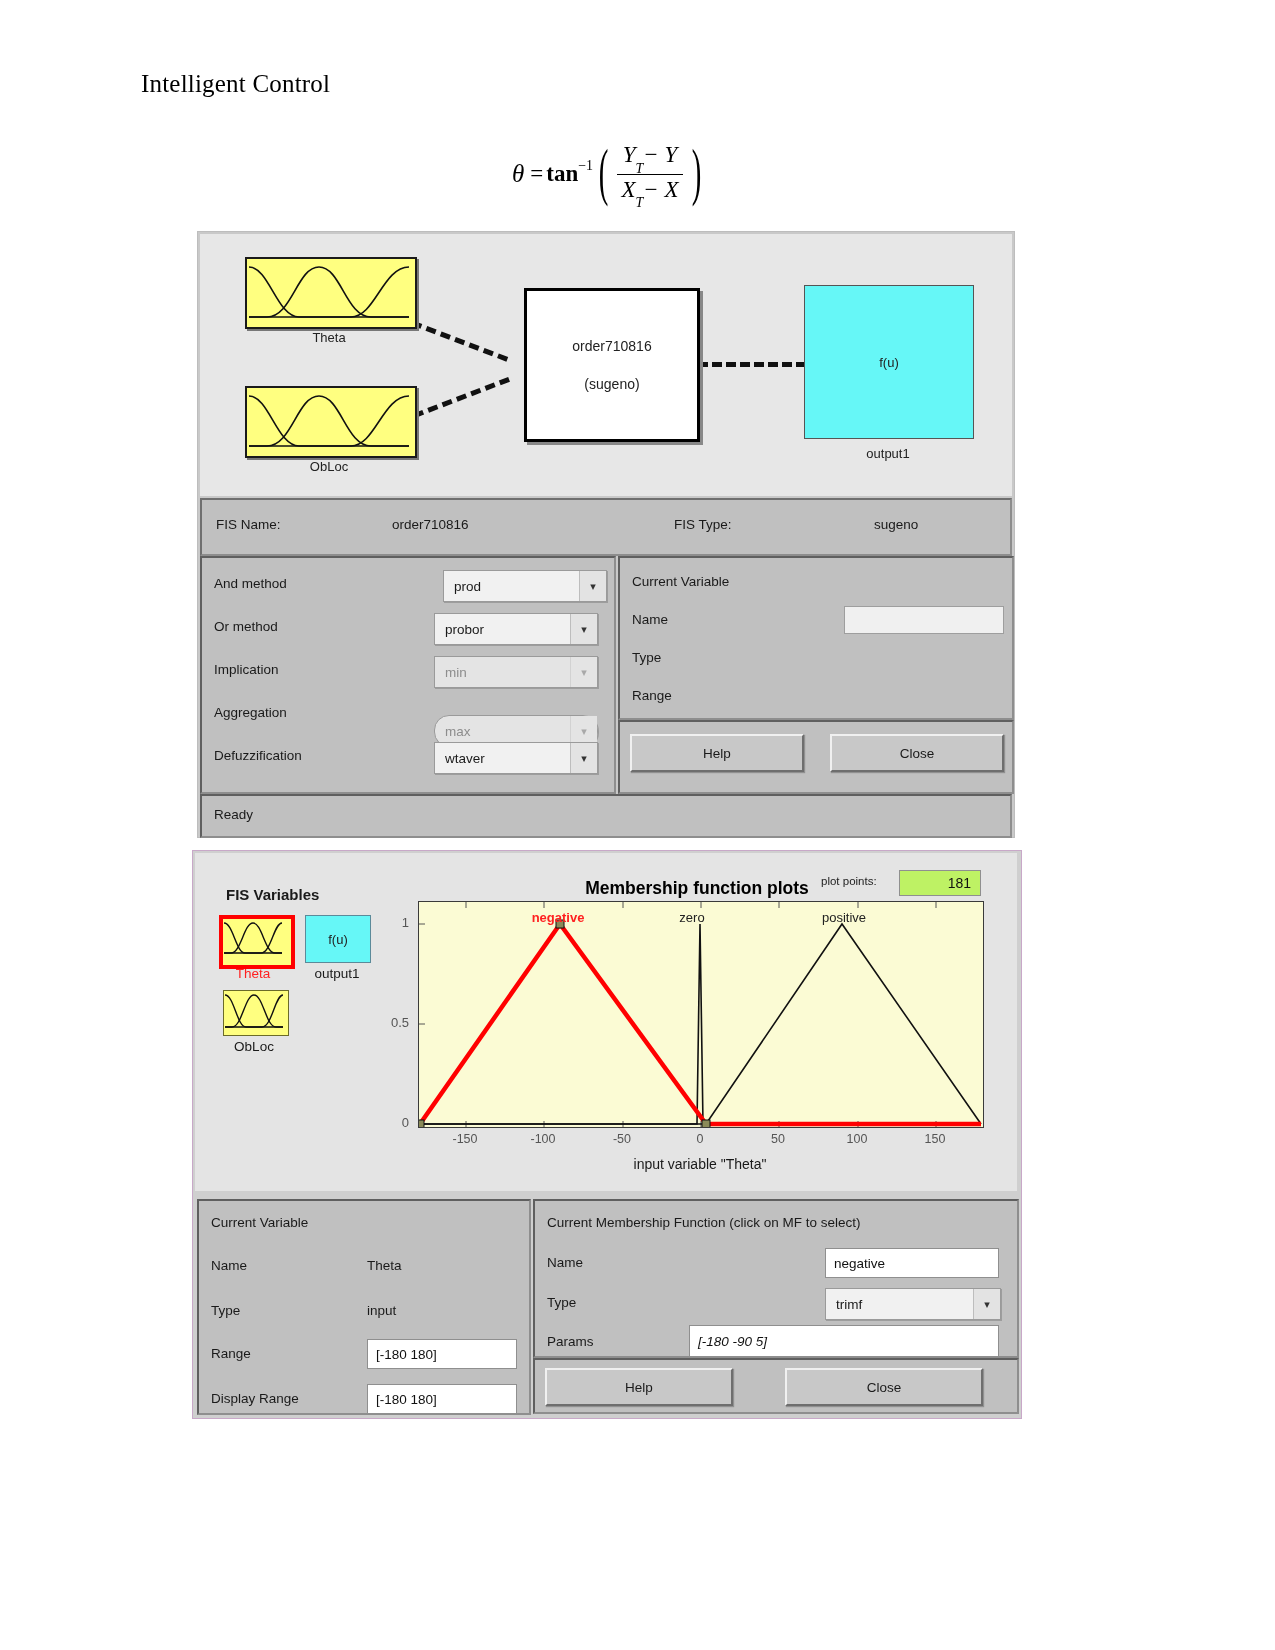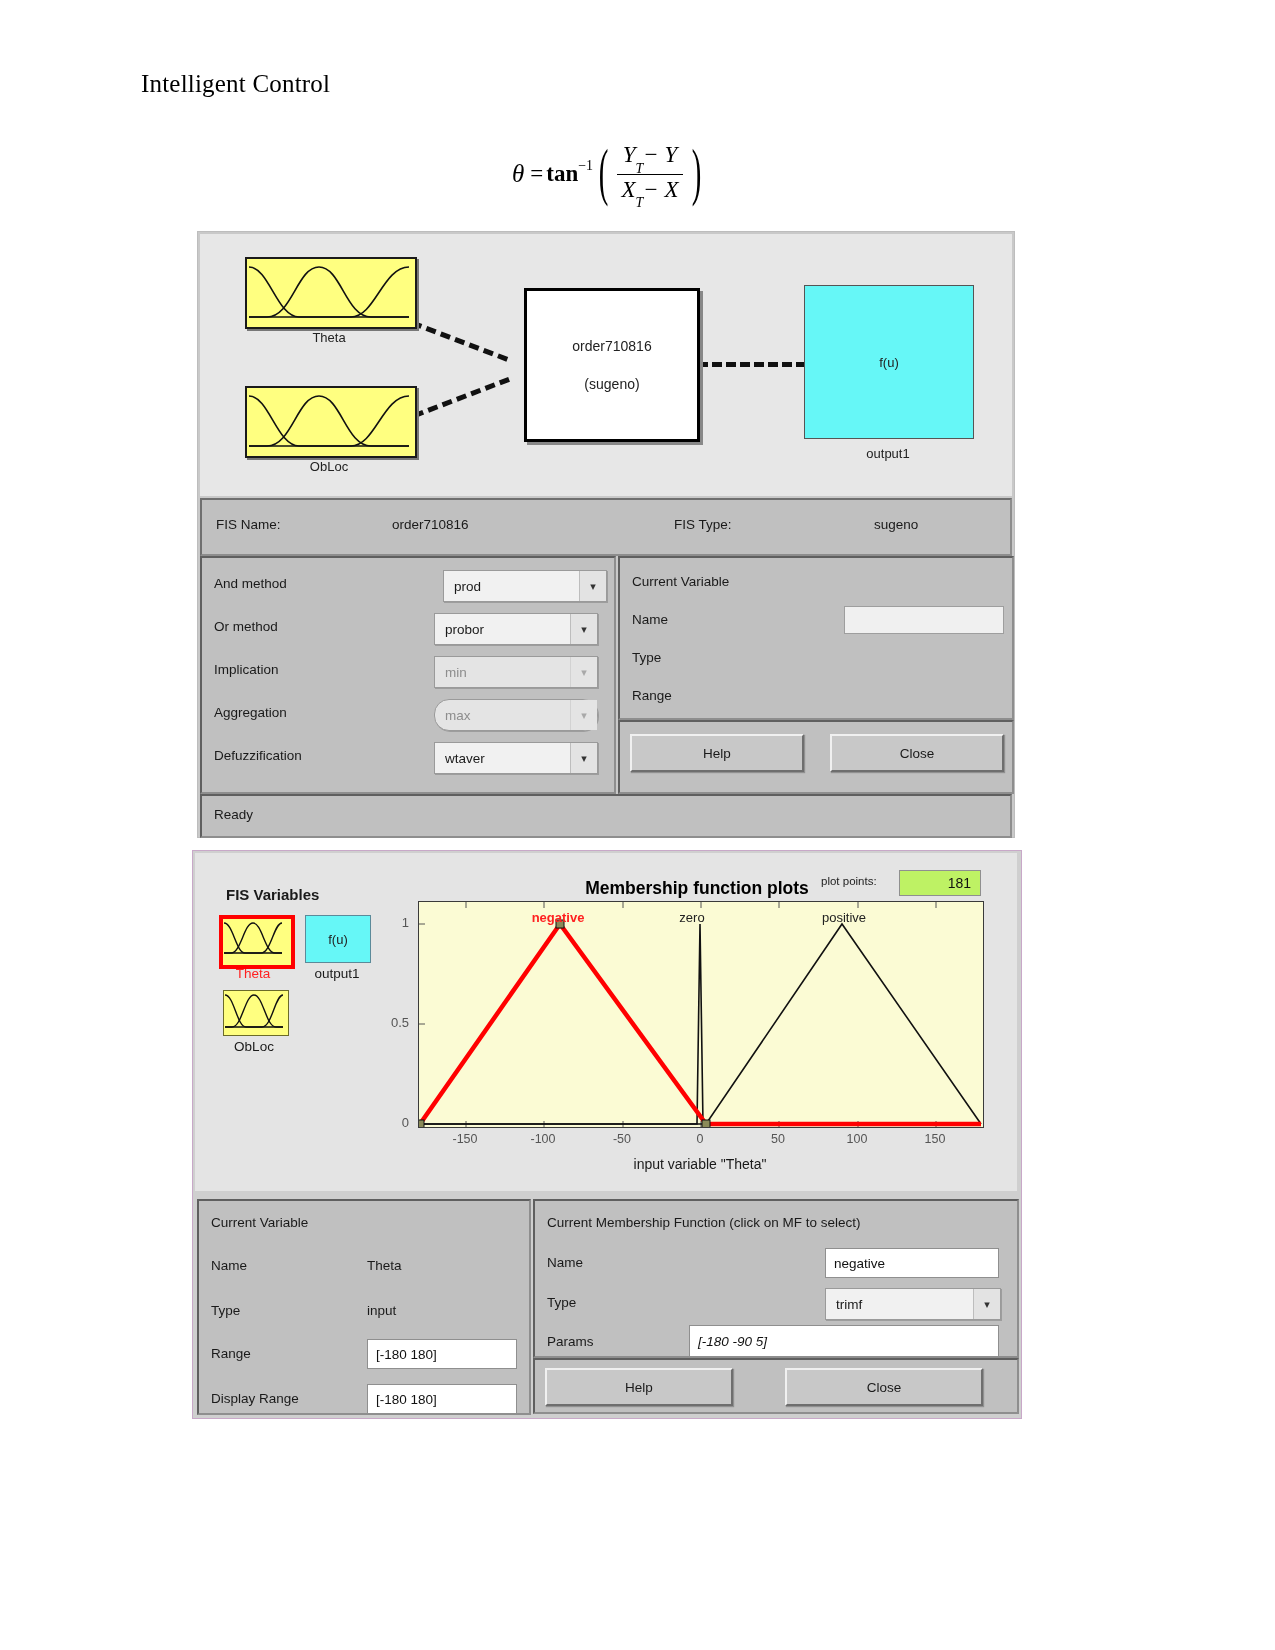--- a/index.html
+++ b/index.html
@@ -234,21 +234,21 @@
         <span class="arrow">▾</span>
       </div>
       <div class="combo" style="left:232px;top:55px;width:162px;">
         <span class="val">probor</span>
         <span class="arrow">▾</span>
       </div>
       <div class="combo disabled" style="left:232px;top:98px;width:162px;">
         <span class="val">min</span>
         <span class="arrow">▾</span>
       </div>
-      <div class="combo disabled" style="left:232px;top:141px;width:162px;border-radius:15px;">
+      <div class="combo disabled" style="left:232px;top:157px;width:162px;border-radius:15px;">
         <span class="val">max</span>
         <span class="arrow">▾</span>
       </div>
       <div class="combo" style="left:232px;top:184px;width:162px;">
         <span class="val">wtaver</span>
         <span class="arrow">▾</span>
       </div>
     </div>
 
     <div class="panel" id="panel-curvar">

